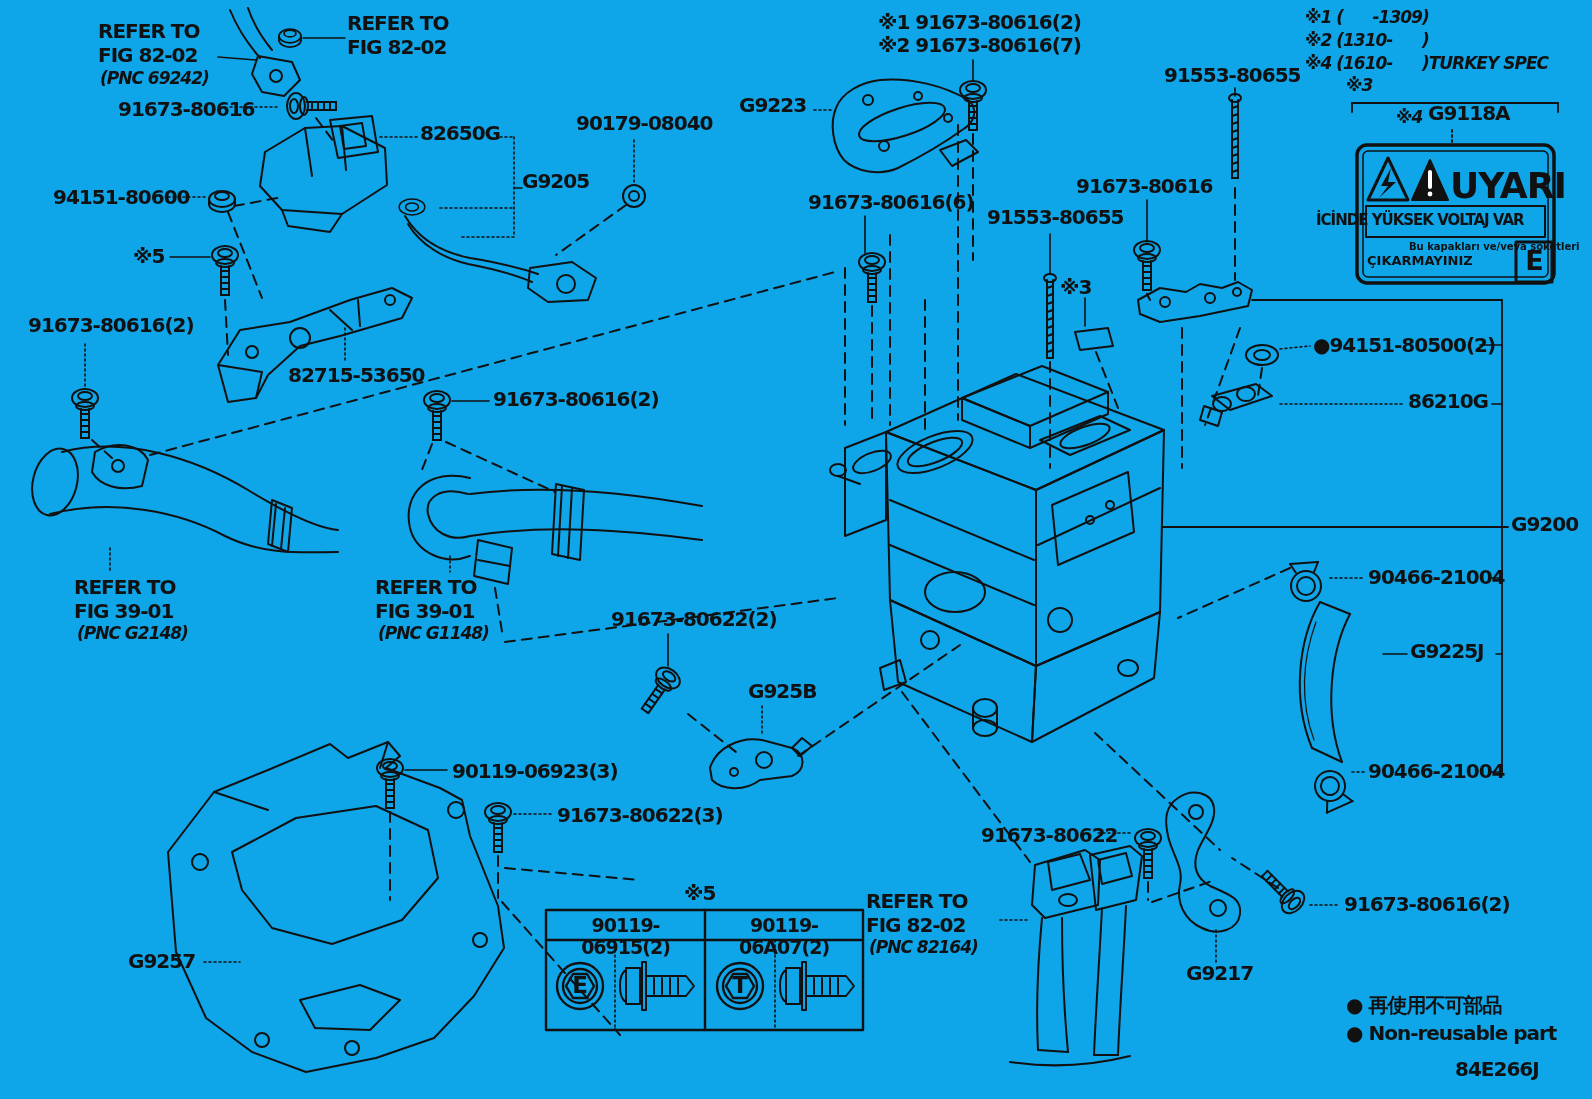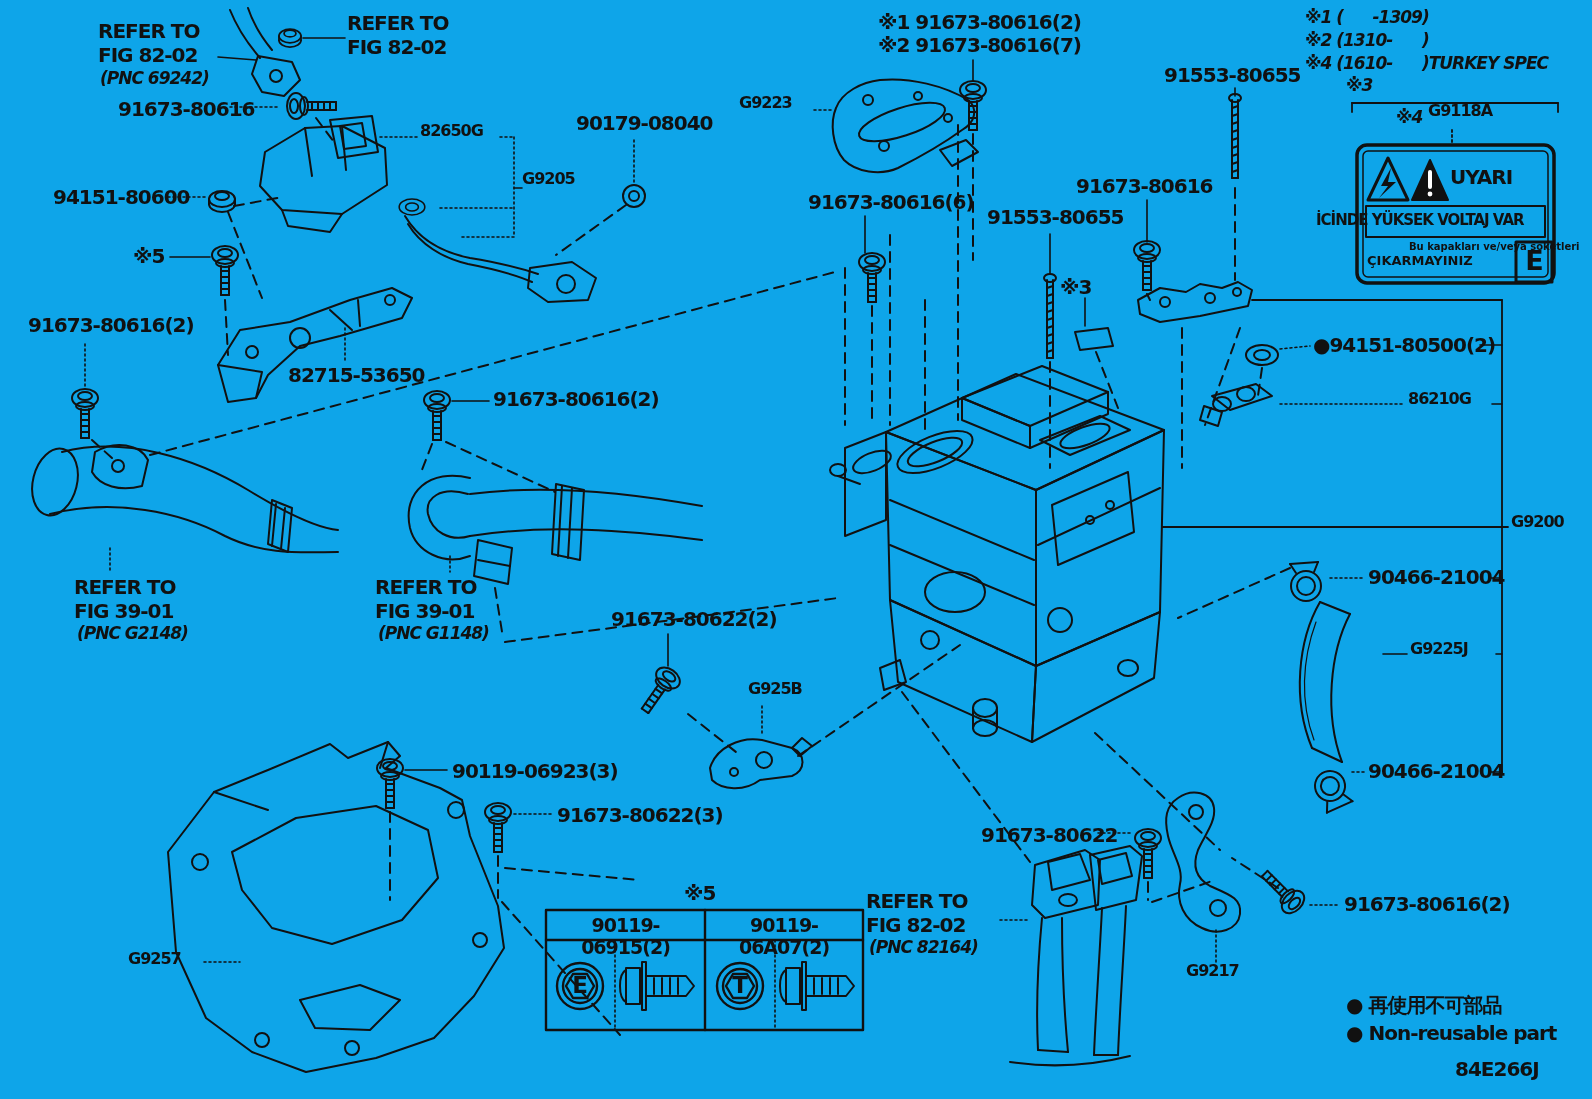--- a/index.html
+++ b/index.html
@@ -1,21 +1,21 @@
 <!DOCTYPE html>
 <html><head>
 <meta charset="utf-8">
 <style>
   html,body{margin:0;padding:0;background:#fff;}
   #stage{position:relative;width:1592px;height:1099px;background:#0ea5e9;overflow:hidden;
          font-family:"DejaVu Sans","Liberation Sans",sans-serif;color:#111;padding-left:43px;}
   svg{position:absolute;left:0;top:0;}
   .lbl{position:absolute;font-weight:bold;font-size:20px;line-height:1.1;
        letter-spacing:-1px;white-space:pre;transform-origin:left top;}
-  .big{font-size:16px;}
+  .big{font-size:20px;}
   .sm{font-size:17px;font-style:italic;}
   .tiny{font-size:10px;letter-spacing:0;margin-left:42px;}
   .mid{font-size:13px;letter-spacing:0;text-align:center;}
   .ctr{text-align:center;}
   .thdr{position:absolute;font-weight:bold;font-size:19px;letter-spacing:-1px;text-align:center;}
   .hletter{position:absolute;font-weight:bold;font-size:23px;text-align:center;letter-spacing:0;}
   .stroke2{stroke:#111;stroke-width:2;fill:none;stroke-linecap:round;stroke-linejoin:round;}
 </style>
 </head>
 <body>
@@ -441,21 +441,21 @@
 <div class="lbl" style="left:1076px;top:175px">91673-80616</div>
 <div class="lbl" style="left:1060px;top:276px">※3</div>
 
 <div class="lbl sm" style="left:1305px;top:8px">※1 (      -1309)</div>
 <div class="lbl sm" style="left:1305px;top:31px">※2 (1310-      )</div>
 <div class="lbl sm" style="left:1305px;top:54px">※4 (1610-      )TURKEY SPEC</div>
 <div class="lbl sm" style="left:1346px;top:76px">※3</div>
 <div class="lbl sm" style="left:1396px;top:108px">※4</div>
 <div class="lbl big" style="left:1428px;top:102px">G9118A</div>
 
-<div class="lbl" style="left:1450px;top:166px;font-size:20px">UYARI</div>
+<div class="lbl" style="left:1450px;top:166px;font-size:36px">UYARI</div>
 <div class="lbl ctr" style="left:1316px;top:212px;width:179px;font-size:15px;letter-spacing:-1px">İCİNDE YÜKSEK VOLTAJ VAR</div>
 <div class="lbl tiny" style="left:1367px;top:241px">Bu kapakları ve/veya soketleri</div>
 <div class="lbl mid" style="left:1367px;top:254px">ÇIKARMAYINIZ</div>
 <div class="lbl ctr" style="left:1518px;top:246px;width:32px;font-size:27px">E</div>
 
 <div class="lbl" style="left:1313px;top:334px">●94151-80500(2)</div>
 <div class="lbl big" style="left:1408px;top:390px">86210G</div>
 <div class="lbl big" style="left:1511px;top:513px">G9200</div>
 <div class="lbl" style="left:1368px;top:566px">90466-21004</div>
 <div class="lbl big" style="left:1410px;top:640px">G9225J</div>

